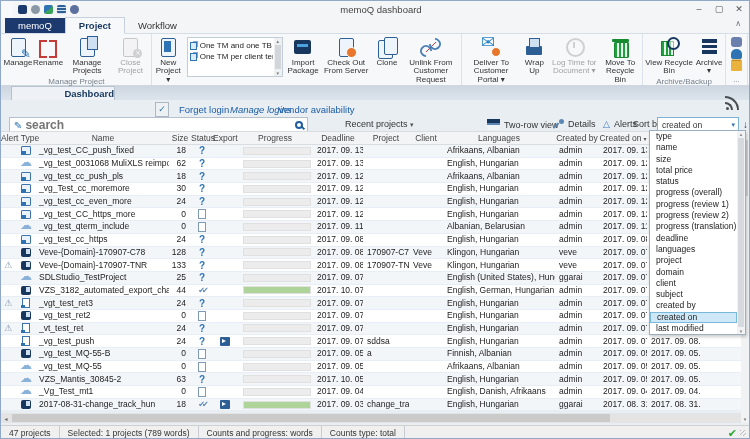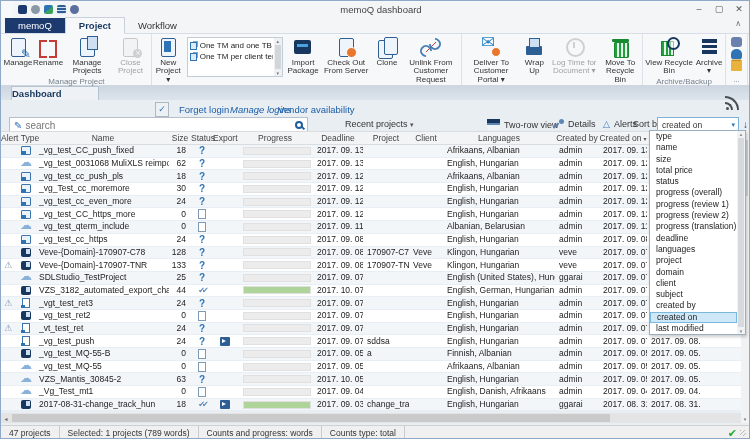--- a/index.html
+++ b/index.html
@@ -73,40 +73,40 @@
   .tpl-sb{position:absolute;right:0;top:0;bottom:0;width:8px;background:#eef0f2;display:flex;flex-direction:column;align-items:center;justify-content:space-between;font-size:5px;color:#777;}
   .tpl-thumb{width:6px;flex:1;margin:1px 0;background:#d2d6da;}
   .ovf{display:flex;flex-direction:column;gap:2px;padding:2px 4px;}
   .sico{width:11px;height:10px;display:block;}
   .sico.s1{background:#6b7fae;border-radius:3px;}
   .sico.s2{background:#2e74b5;border-radius:50% 50% 2px 2px;}
   .sico.s3{background:#e8b23d;border-radius:1px;box-shadow:0 -2px 0 -0.5px #c89020;}
 
   
   .dashstrip{height:14px;background:linear-gradient(#cdd6e0,#dde4ec);position:relative;}
-  .dashtab{position:absolute;left:10px;top:0;width:88px;height:14px;background:#eef2f6;border:1px solid #b6c2ce;border-bottom:none;font-size:9.5px;font-weight:bold;color:#17375e;text-align:left;line-height:13px;}
+  .dashtab{position:absolute;left:10px;top:0;width:104px;height:14px;background:#eef2f6;border:1px solid #b6c2ce;border-bottom:none;font-size:9.5px;font-weight:bold;color:#17375e;text-align:right;line-height:13px;}
 
   
   .content{position:relative;height:325px;background:#e9eef3;}
   .rss{position:absolute;width:16px;height:14px;right:8px;top:-4px;}
   .rss::before{content:"";position:absolute;left:0;bottom:0;width:12px;height:12px;border-top:2.5px solid #4a4f54;border-right:2.5px solid #4a4f54;border-radius:0 100% 0 0;}
   .rss::after{content:"";position:absolute;left:0;bottom:0;width:6px;height:6px;border-top:2.5px solid #4a4f54;border-right:2.5px solid #4a4f54;border-radius:0 100% 0 0;}
   .rss-dot{position:absolute;left:1px;bottom:0;width:3px;height:3px;background:#4a4f54;border-radius:50%;}
 
   .serverrow{position:absolute;left:0;right:0;top:2px;height:15px;}
   .servercombo{position:absolute;left:8px;width:142px;height:15px;background:#fff;border:1px solid #aeb8c2;font-size:8.5px;color:#333;display:flex;align-items:center;padding-left:4px;}
   .servercombo .cba{margin-left:auto;font-size:7px;color:#666;border-left:1px solid #d5dbe0;padding:0 3px;line-height:13px;}
   .checkbtn{position:absolute;left:154px;width:14px;height:15px;background:#eef1f4;border:1px solid #aeb8c2;color:#2e74b5;font-size:9px;text-align:center;line-height:13px;}
   .slink{position:absolute;top:0;font-size:9.5px;color:#1a5da8;line-height:15px;text-decoration:none;cursor:pointer;}
   .l1{left:178px;} .l2{left:229px;font-style:italic;} .l3{left:277px;}
 
   .searchrow{position:absolute;left:0;right:0;top:17px;height:16px;font-size:9px;color:#333;}
   .searchbox{position:absolute;left:8px;width:299px;height:16px;background:#fff;border:1px solid #b6c0ca;display:flex;align-items:center;padding:0 4px;gap:3px;}
   .pencil{color:#2e74b5;font-size:10px;font-family:"DejaVu Sans",sans-serif;}
-  .searchbox input{flex:1;border:none;outline:none;font-size:10px;color:#333;background:transparent;padding:0;font-family:inherit;}
+  .searchbox input{flex:1;border:none;outline:none;font-size:12px;color:#333;background:transparent;padding:0;font-family:inherit;font-weight:bold;}
   .mag{position:relative;width:8px;height:8px;border:2px solid #1f5d9e;border-radius:50%;flex:0 0 auto;}
   .mag::after{content:"";position:absolute;right:-3px;bottom:-3px;width:2px;height:4px;background:#1f5d9e;transform:rotate(-45deg);}
   .recent{position:absolute;left:344px;top:2px;}
   .recent .cba{font-size:7px;color:#555;}
   .tworow{position:absolute;left:486px;top:2px;display:flex;align-items:center;gap:4px;}
   .ico-tworow{width:13px;height:11px;background:#17375e;box-shadow:inset 0 -5px 0 #f0f3f6, inset 0 -7px 0 #5b87b5;}
   .details{position:absolute;left:553px;top:2px;display:flex;align-items:center;gap:4px;}
   .pin{position:relative;width:10px;height:10px;}
   .pin::before{content:"";position:absolute;right:0;top:0;width:5px;height:5px;background:#5b87b5;border-radius:50%;}
   .pin::after{content:"";position:absolute;left:1px;bottom:0;width:1.5px;height:7px;background:#5b87b5;transform:rotate(45deg);}

